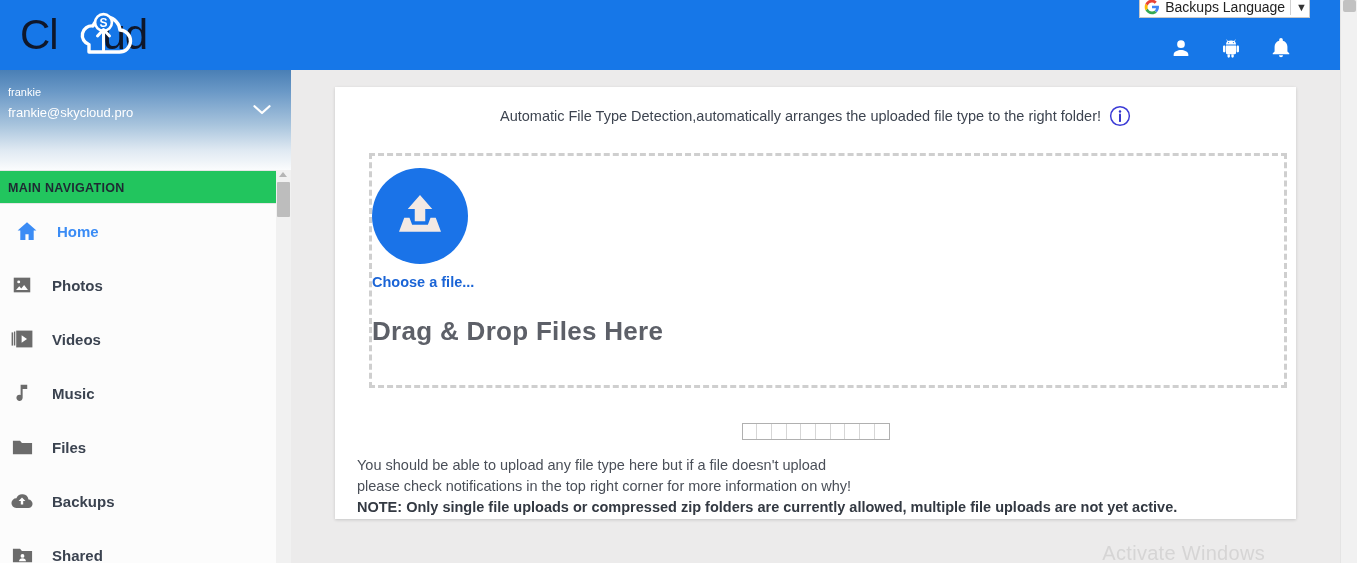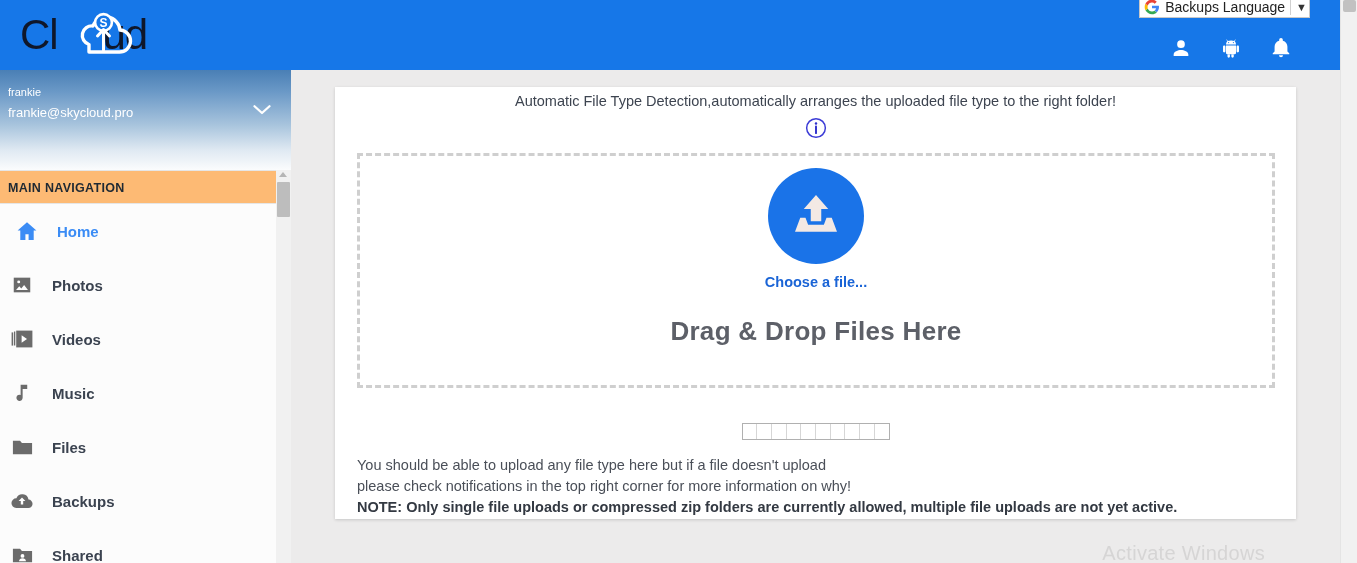--- a/index.html
+++ b/index.html
@@ -68,21 +68,21 @@
   }
   .user-name { color: #fff; font-size: 11px; line-height: 20px; }
   .user-email { color: #fff; font-size: 13px; line-height: 18px; margin-top: 2px; }
   .user-caret {
     position: absolute; right: 20px; top: 34px;
     width: 18px; height: 12px;
   }
 
   .nav-header {
     height: 34px; line-height: 34px; padding-left: 8px;
-    background: #fdba74; color: #1f2933;
+    background: #22c55e; color: #1f2933;
     font-size: 12.5px; font-weight: bold; letter-spacing: .3px;
     border-top: 1px solid #e6e6e6; border-bottom: 1px solid #e6e6e6;
   }
   .nav-list { background: #fcfcfc; }
   .nav-item {
     display: flex; align-items: center; height: 54px;
     padding-left: 8px; cursor: pointer; color: #3b4350; font-size: 15px;
     font-weight: bold;
   }
   .nav-item .nav-icon {
@@ -115,30 +115,29 @@
   }
   .upload-card {
     position: absolute; left: 44px; top: 17px;
     width: 961px; height: 432px;
     background: #fff; box-shadow: 0 1px 3px rgba(0,0,0,.16);
   }
   .detect-line {
     position: relative; height: 50px;
     display: flex; align-items: center; justify-content: center; gap: 8px;
     padding-top: 8px;
-    flex-direction: column;
   }
   .detect-text { font-size: 14.5px; color: #3d4450; }
   .info-icon { width: 22px; height: 22px; flex: 0 0 auto; }
 
   .dropzone {
-    position: absolute; left: 22px; top: 66px;
+    position: absolute; left: 34px; top: 66px;
     width: 918px; height: 235px;
     border: 3px dashed #cfcfcf;
-    display: flex; flex-direction: column; align-items: center;
+    display: flex; flex-direction: column; align-items: flex-start;
   }
   .upload-circle {
     margin-top: 12px; width: 96px; height: 96px; border-radius: 50%;
     background: #1a73e8; display: flex; align-items: center; justify-content: center;
     cursor: pointer;
   }
   .choose-file {
     margin-top: 10px; color: #1a64d6; font-size: 14.5px; font-weight: bold;
     cursor: pointer;
   }

